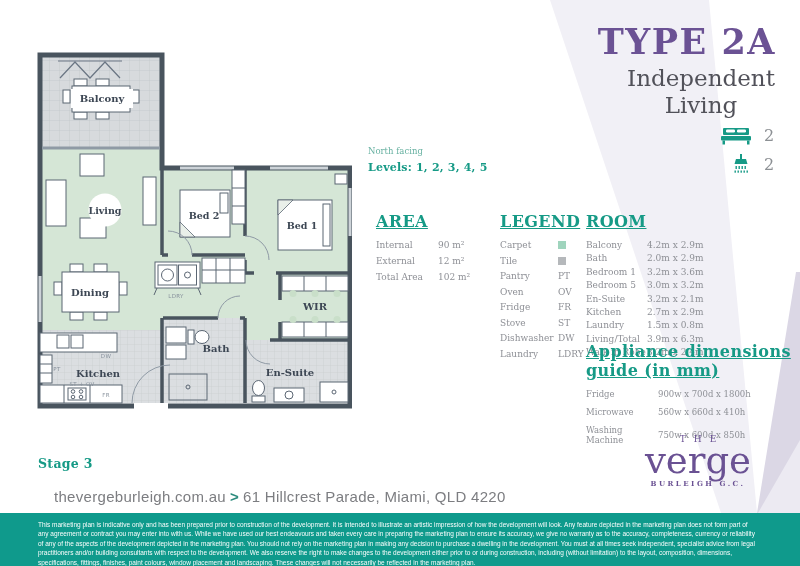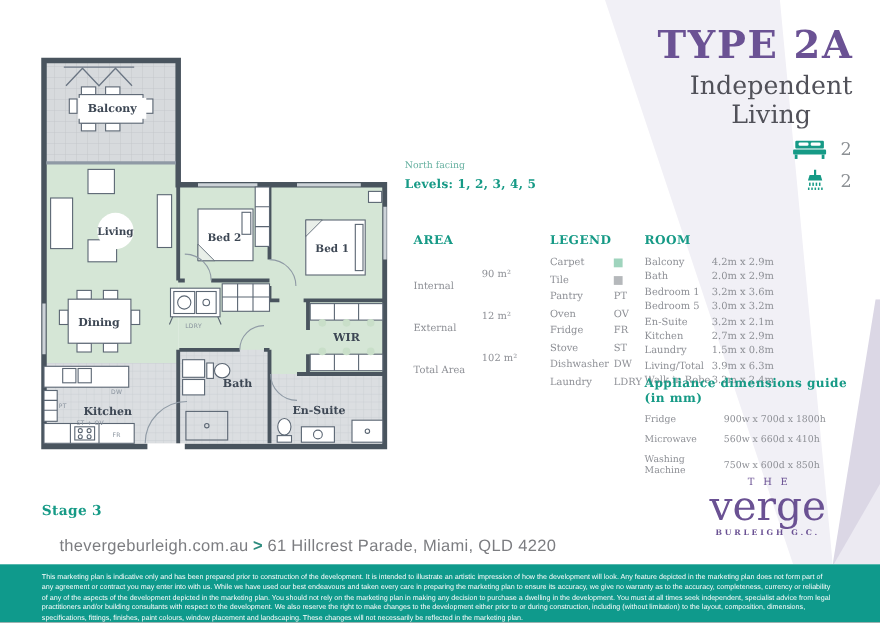--- a/index.html
+++ b/index.html
@@ -30,27 +30,27 @@
   
   .facing{position:absolute;left:368px;top:146px;}
   .facing-line{font-size:8.5px;color:#67b1a1;}
   .levels-line{font-size:11px;font-weight:bold;color:#169a86;margin-top:5px;letter-spacing:.2px;}
   
   .col{position:absolute;top:212px;}
   .col-area{left:376px;width:102px;}
   .col-legend{left:500px;width:104px;}
   .col-room{left:586px;width:190px;}
   .col-appl{position:absolute;left:586px;top:342px;width:205px;}
-  .col-h{font-size:11px;font-weight:bold;color:#169a86;letter-spacing:.4px;margin-bottom:9px;}
+  .col-h{font-size:16px;font-weight:bold;color:#169a86;letter-spacing:.4px;margin-bottom:9px;text-decoration:underline;}
   .row{display:flex;align-items:center;font-size:9px;color:#8e9096;}
   .col-area .row{margin-bottom:6px;}
   .col-legend .row{margin-bottom:5.5px;}
   .col-room .row{margin-bottom:3.4px;}
   .col-appl .row{margin-bottom:8px;font-size:8.5px;}
-  .lbl-a{width:62px;margin-top:22px;}
+  .lbl-a{width:62px;}
   .lbl-a{width:62px;} .lbl-l{width:58px;} .lbl-r{width:61px;} .lbl-p{width:72px;}
   .swatch{display:inline-block;width:8px;height:8px;}
   .swatch.carpet{background:#9fd4bd;}
   .swatch.tile{background:#b5b8bb;}
   
   .footer-left{position:absolute;left:38px;top:456px;}
   .stage{font-size:12.5px;font-weight:bold;color:#169a86;letter-spacing:.3px;}
   .addr-line{margin-top:17px;font-family:"Liberation Sans",sans-serif;font-size:15px;color:#7c7d81;letter-spacing:.3px;padding-left:16px;}
   .addr-sep{color:#2c8b7d;font-weight:bold;padding:0 4px;}
   .logo{position:absolute;left:628px;top:434px;width:140px;text-align:center;color:#6a5193;}

